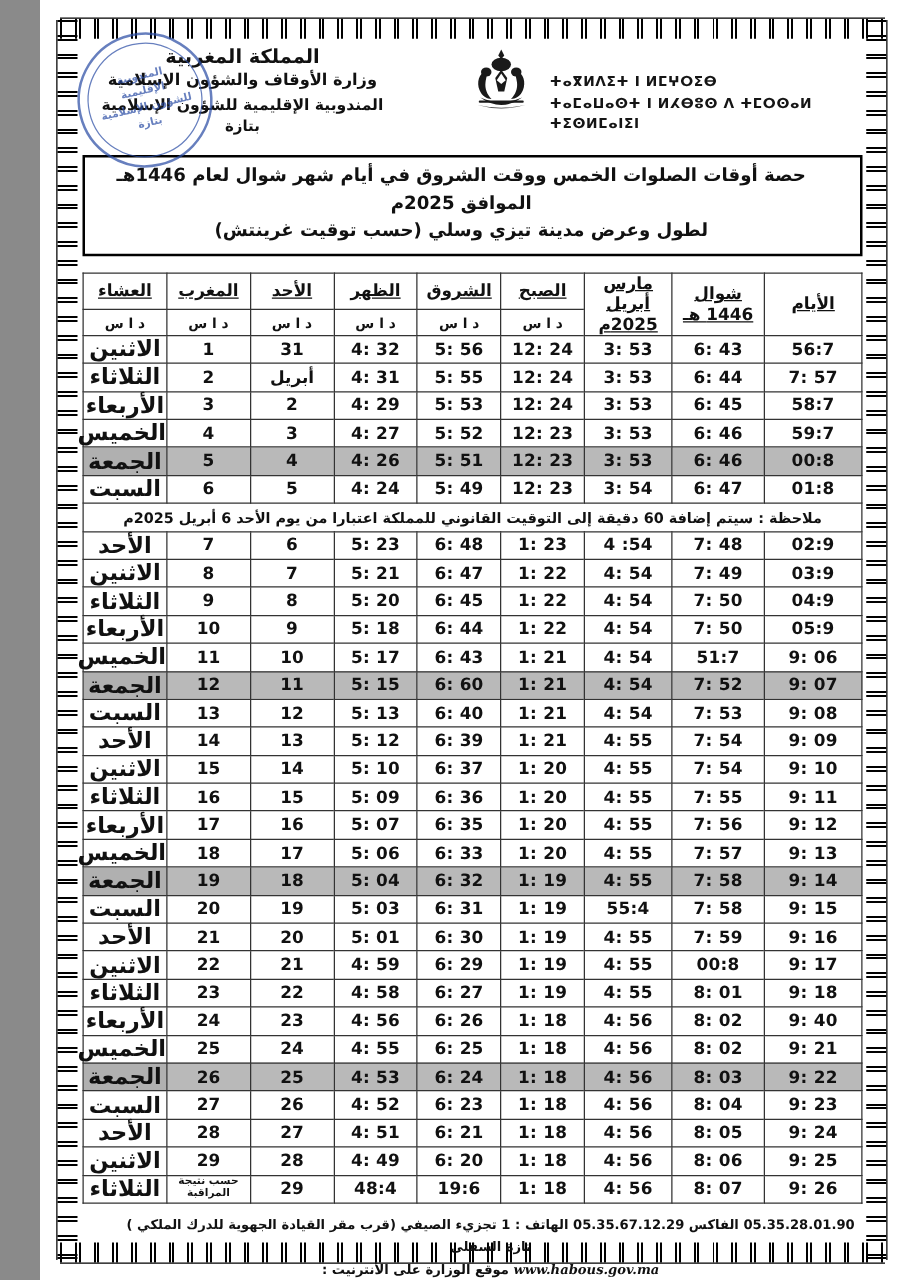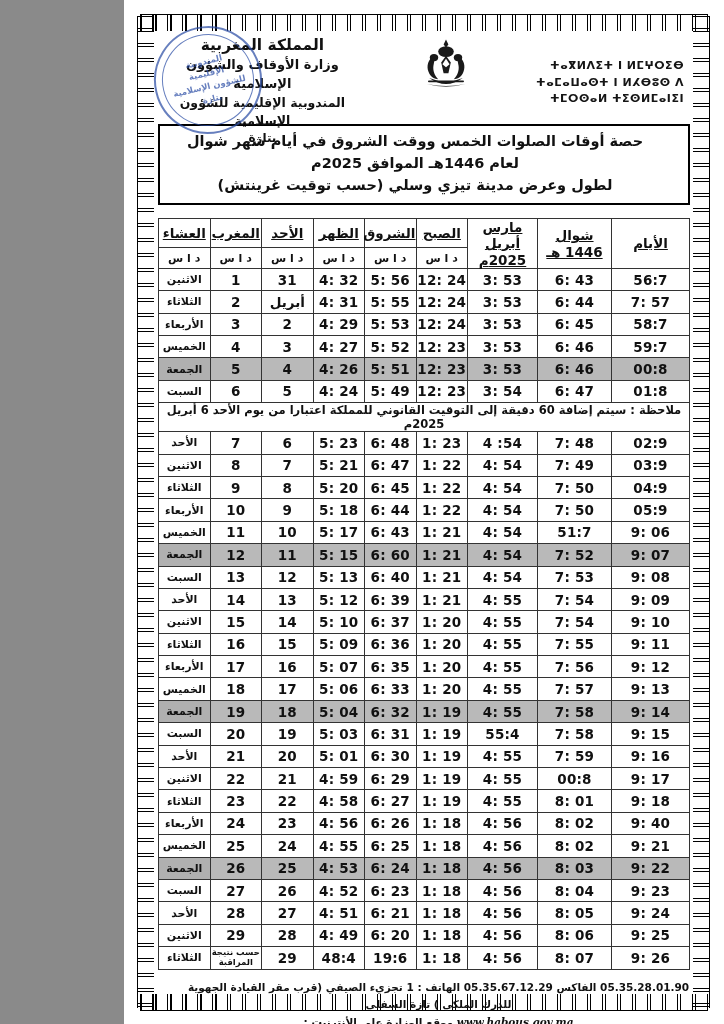--- a/index.html
+++ b/index.html
@@ -2,21 +2,21 @@
 <html lang="ar" dir="rtl"><head>
 <meta charset="utf-8">
 <style>
   html, body {
     margin: 0;
     padding: 0;
     background: #8a8a8a;
   }
   #page {
     position: relative;
-    width: 600px;
+    width: 692px;
     height: 1024px;
     background: #ffffff;
     overflow: hidden;
     font-family: "DejaVu Sans", "Liberation Sans", sans-serif;
     color: #111;
     text-decoration: underline;
   }
 
   
   .perf {
@@ -81,21 +81,21 @@
 
   .coat {
     width: 62px; height: 60px;
     margin: 2px 8px 0 8px;
     flex: 0 0 auto;
   }
 
   .hdr-tif {
     margin-top: 24px;
     margin-right: 6px;
-    text-align: right;
+    text-align: left;
     font-family: "DejaVu Sans", sans-serif;
     font-size: 11px;
     font-weight: bold;
     line-height: 1.5;
     letter-spacing: .5px;
     color: #151515;
   }
 
   
   .stamp {
@@ -170,21 +170,21 @@
     font-weight: bold;
     letter-spacing: 2px;
   }
 
   th.h-day, th.h-hij, th.h-greg {
     font-size: 12.5px;
     line-height: 1.2;
   }
   th.h-greg { font-size: 10.5px; }
 
-  td.day  { font-size: 11px; font-weight: bold; }
+  td.day  { font-size: 18px; font-weight: bold; }
   td.num  { font-size: 13.5px; }
   td.time { font-size: 13.5px; letter-spacing: .2px; }
 
   tr.friday td { background: #b9b9b9; }
   tr.friday td.day { background: #b0b0b0; }
 
   td.note-cell {
     font-size: 11.5px;
     font-weight: bold;
     text-align: center;

